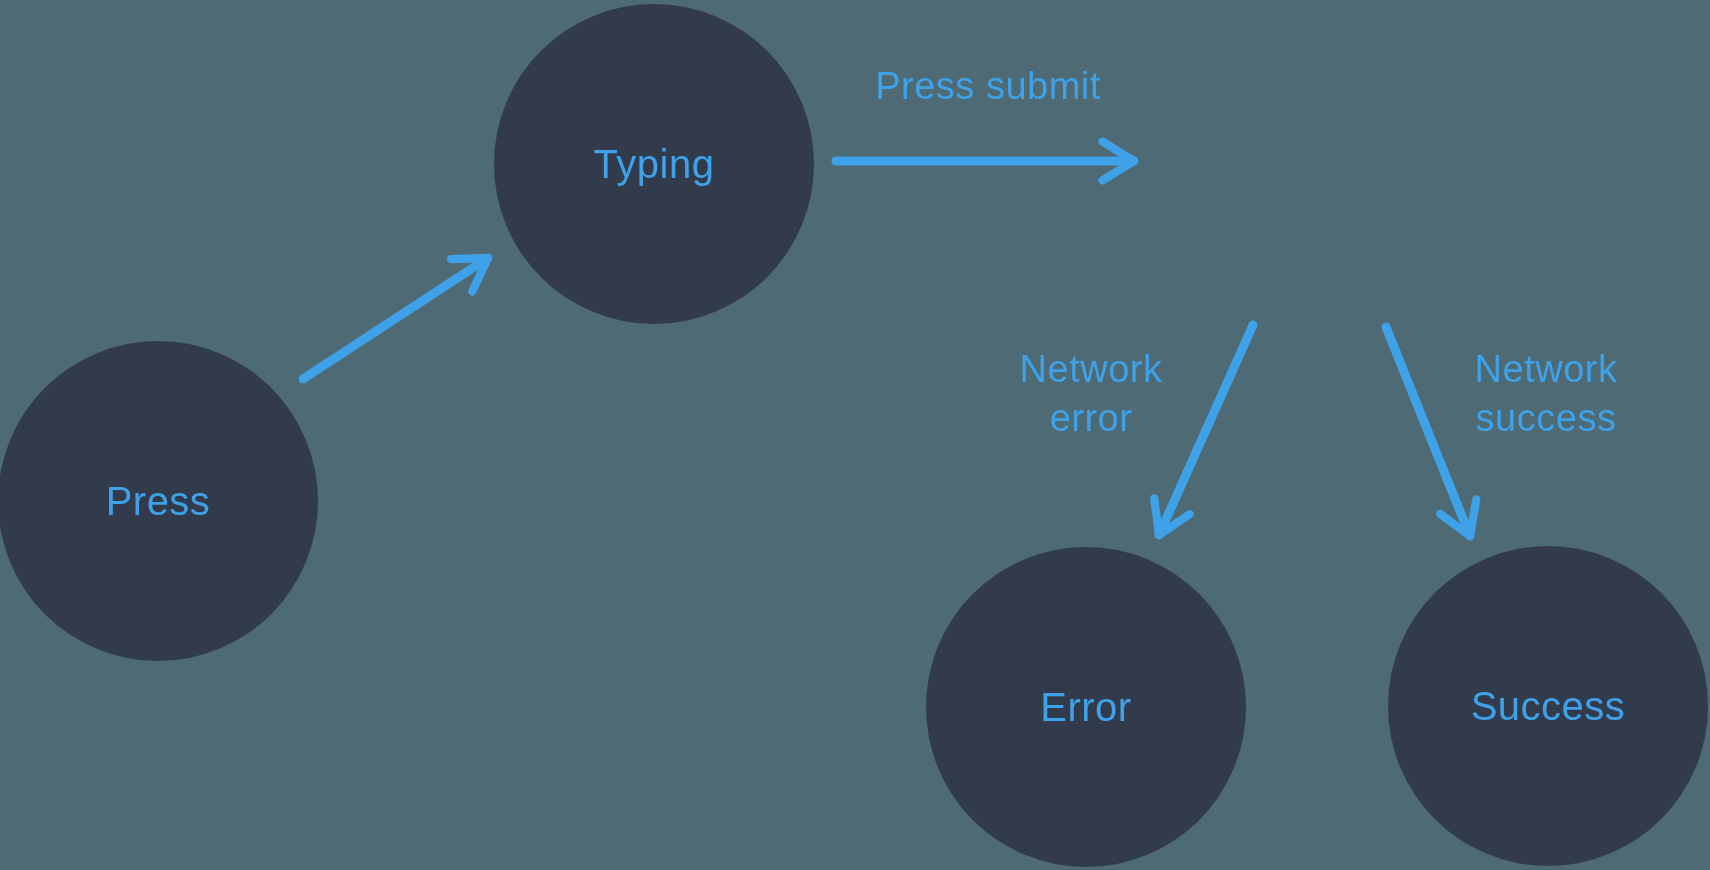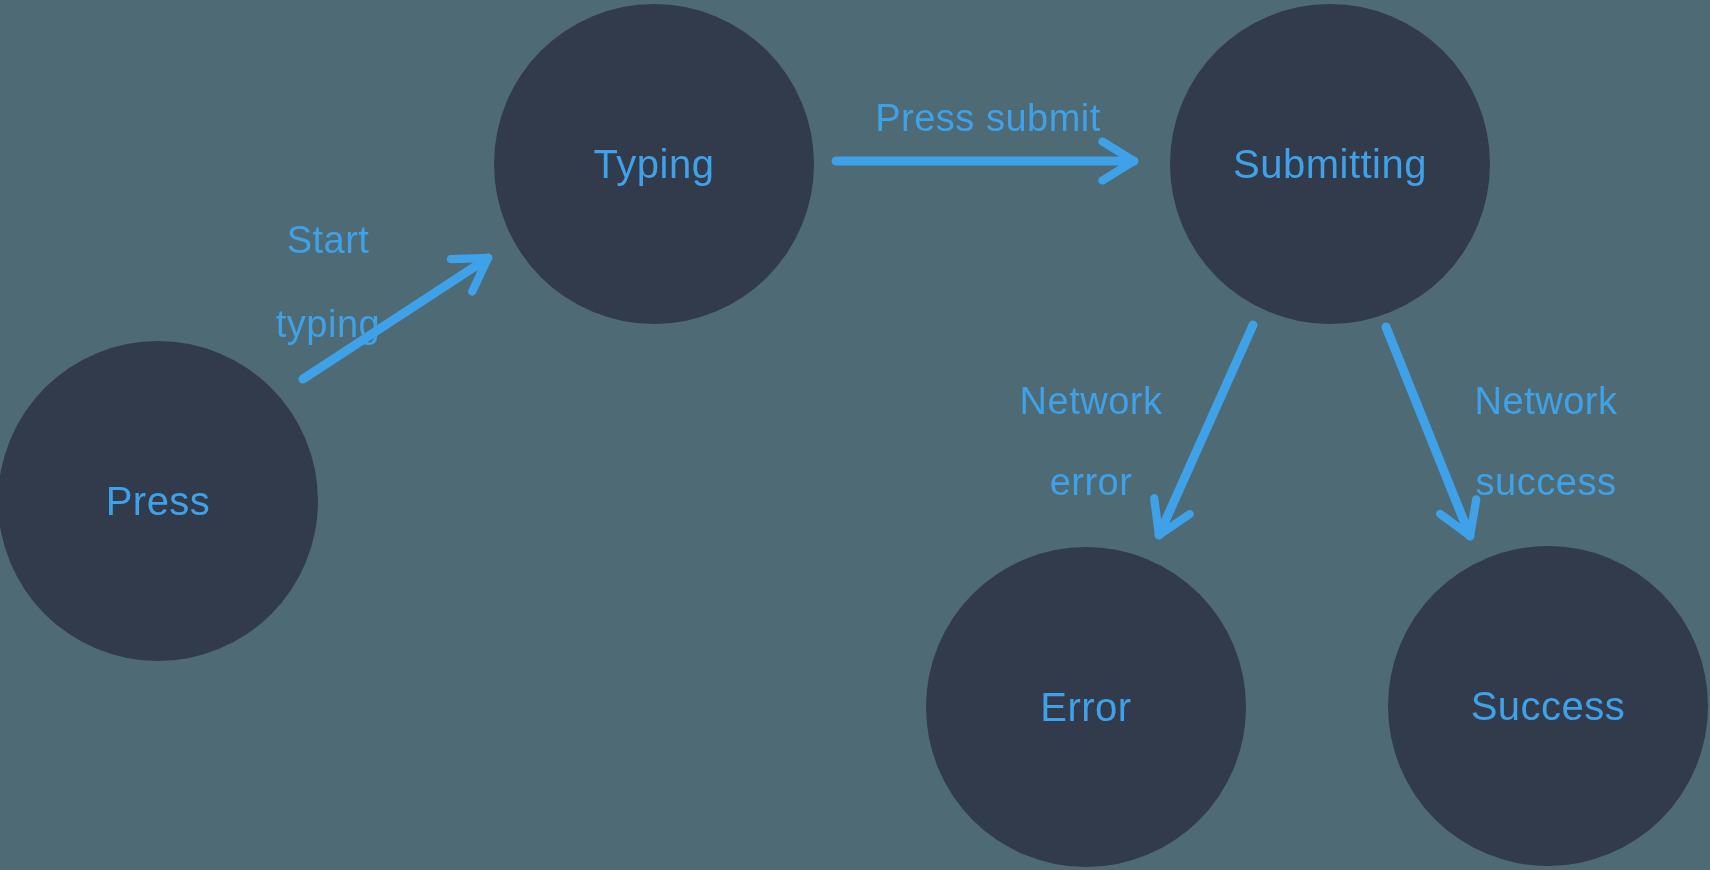--- a/index.html
+++ b/index.html
@@ -49,21 +49,21 @@
   .node-submitting { left: 1170px; top: 4px; }
   .node-error      { left: 926px;  top: 547px; }
   .node-success    { left: 1388px; top: 546px; }
   .edge-label {
     position: absolute;
     color: var(--accent);
     font-size: 38px;
     text-align: center;
     letter-spacing: 0.5px;
   }
-  .edge-label span { display: block; margin-top: 32px; }
+  .edge-label span { display: block; }
   .label-start-typing    { left: 208px;  top: 182px; width: 240px; line-height: 52px; }
   .label-press-submit    { left: 828px;  top: 60px;  width: 320px; line-height: 52px; }
   .label-network-error   { left: 971px;  top: 345px; width: 240px; line-height: 49px; }
   .label-network-success { left: 1426px; top: 345px; width: 240px; line-height: 49px; }
 </style>
 </head>
 <body>
 
 <div class="diagram">
 
@@ -80,36 +80,29 @@
   </svg>
 
   <div class="node node-empty">
     <span class="node-label">Press</span>
   </div>
 
   <div class="node node-typing">
     <span class="node-label">Typing</span>
   </div>
 
-  <div class="node node-submitting">
-    <span class="node-label">Submitting</span>
-  </div>
 
   <div class="node node-error">
     <span class="node-label">Error</span>
   </div>
 
   <div class="node node-success">
     <span class="node-label">Success</span>
   </div>
 
-  <div class="edge-label label-start-typing">
-    <span>Start</span>
-    <span>typing</span>
-  </div>
 
   <div class="edge-label label-press-submit">
     <span>Press submit</span>
   </div>
 
   <div class="edge-label label-network-error">
     <span>Network</span>
     <span>error</span>
   </div>
 

